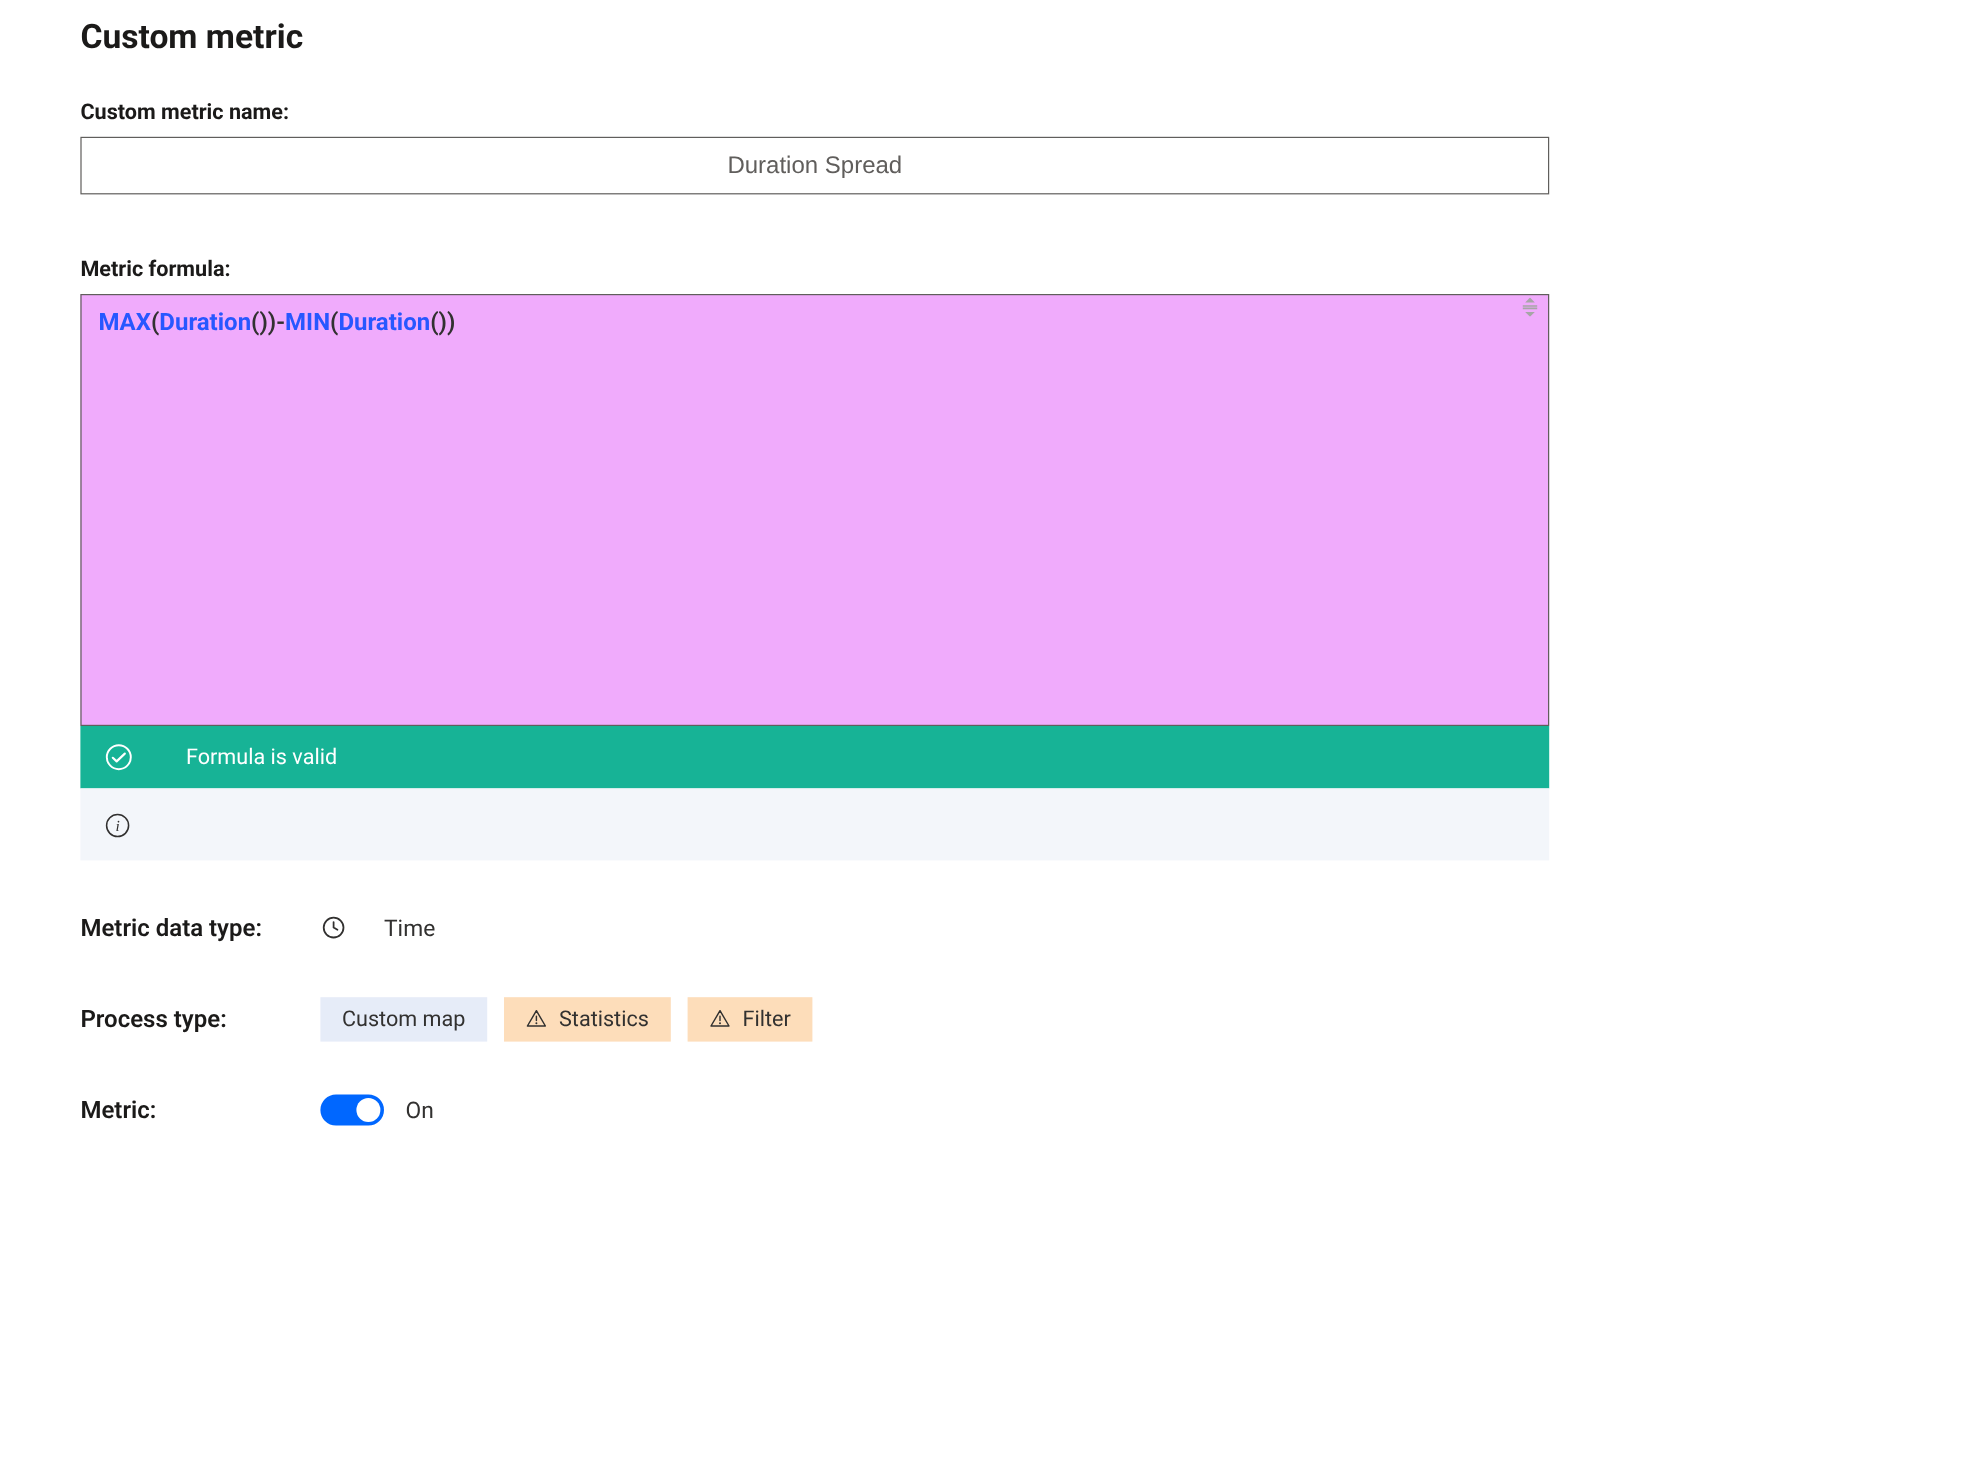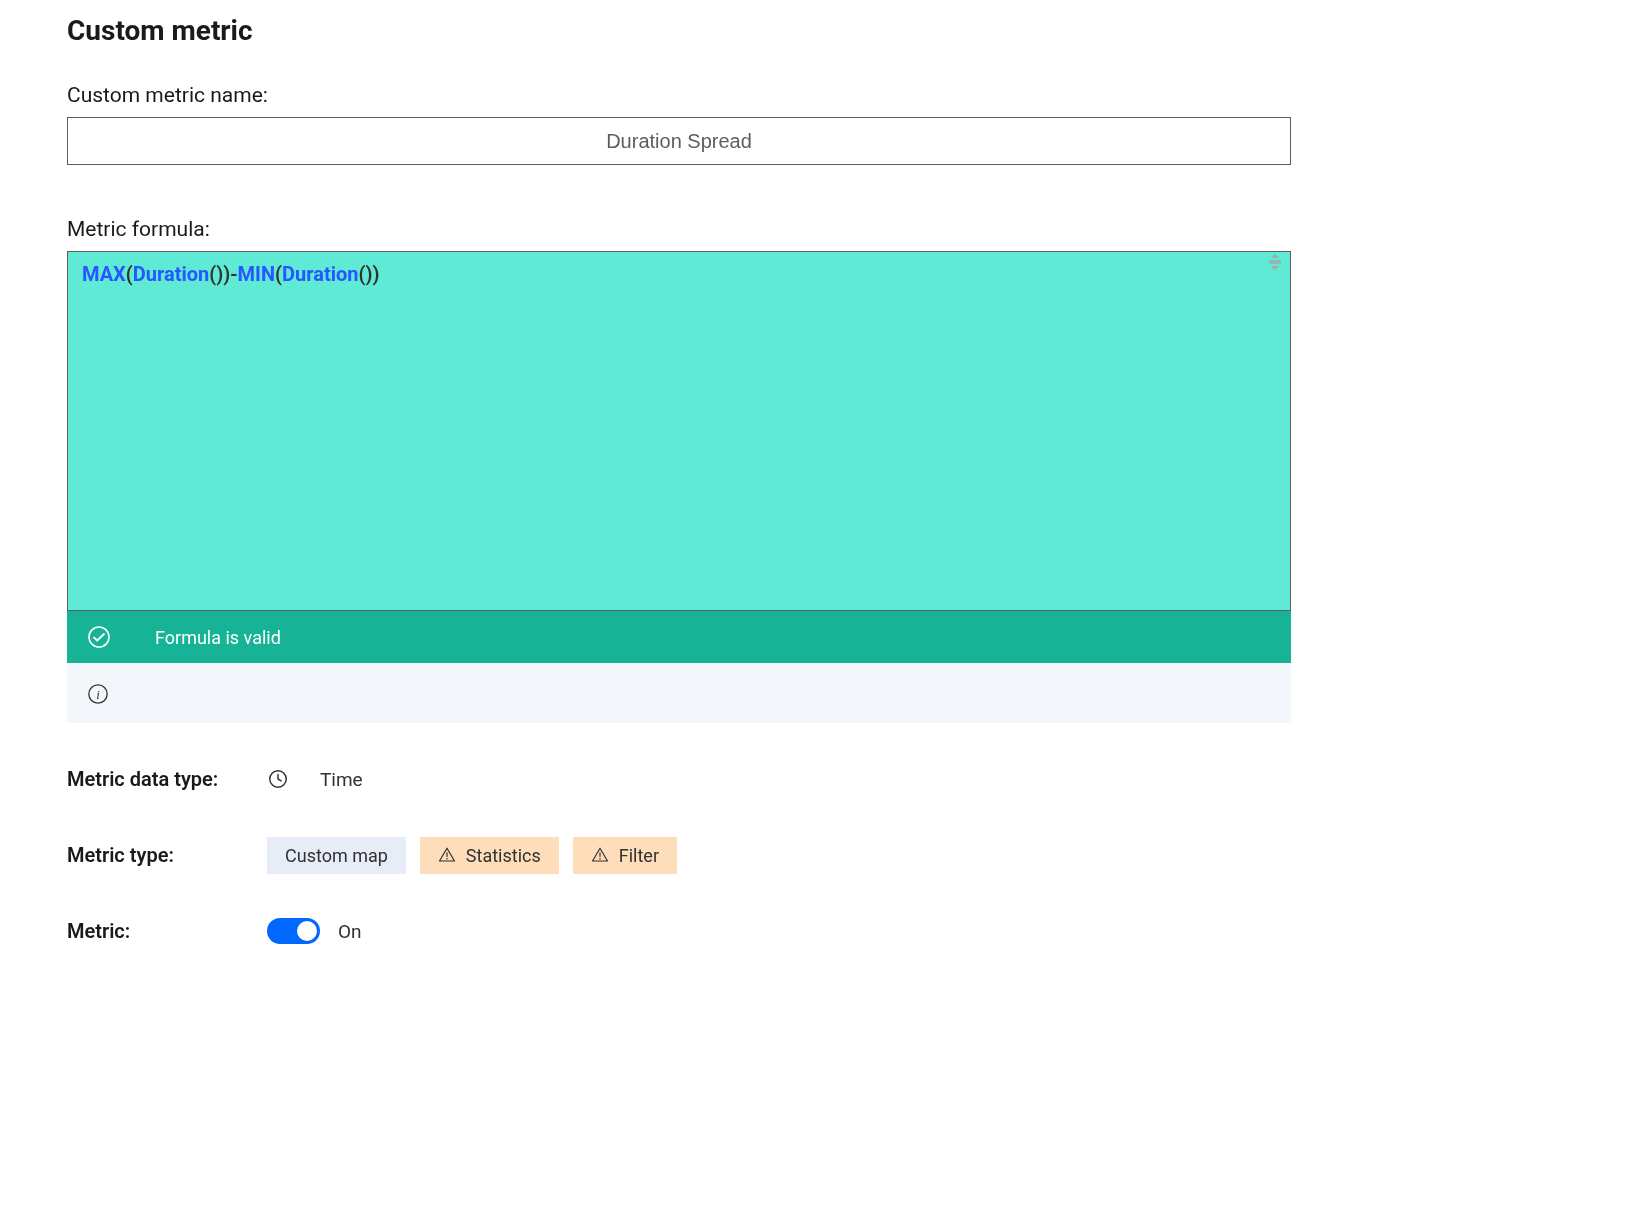--- a/index.html
+++ b/index.html
@@ -14,43 +14,43 @@
     padding: 14px 20px 40px 36px;
     max-width: 1280px;
     margin-left: 31px;
   }
   .title {
     font-size: 28px;
     font-weight: 700;
     margin: 0 0 36px 0;
   }
   .field-label {
-    font-size: 21px;
-    font-weight: 400;
+    font-size: 18px;
+    font-weight: 700;
     margin: 0 0 10px 0;
     display: block;
   }
   .text-input {
     width: 100%;
     height: 48px;
     border: 1px solid #605e5c;
     padding: 0 14px;
     font-size: 20px;
     color: #605e5c;
     outline: none;
     background: #fff;
     text-align: center;
   }
   .gap-lg { height: 52px; }
 
   .formula-box {
     width: 100%;
     height: 360px;
     border: 1px solid #605e5c;
-    background: #5eead4;
+    background: #f0abfc;
     position: relative;
     padding: 10px 14px;
     font-size: 20px;
     overflow: auto;
   }
   .formula-box .resize-handle {
     position: absolute; top: 2px; right: 2px;
     color: #a6a6a6;
     font-size: 14px;
     line-height: 1;
@@ -197,21 +197,21 @@
           <circle cx="12" cy="12" r="9" stroke="#323130" stroke-width="1.6"></circle>
           <path d="M12 7 V12 L15.5 14" stroke="#323130" stroke-width="1.6" fill="none" stroke-linecap="round"></path>
         </svg>
       </span>
       <span>Time</span>
     </div>
   </div>
 
   
   <div class="row">
-    <div class="row-label">Metric type:</div>
+    <div class="row-label">Process type:</div>
     <div class="row-content">
       <div class="chips" id="chips">
           <span class="chip chip-blue">
             <span>Custom map</span>
           </span>
           <span class="chip chip-orange">
             <span>
               <svg class="icon-svg" width="18" height="18" viewBox="0 0 24 24" fill="none">
                 <path d="M12 3 L22 20 L2 20 Z" stroke="#323130" stroke-width="1.6" fill="none" stroke-linejoin="round"></path>
                 <line x1="12" y1="9" x2="12" y2="14" stroke="#323130" stroke-width="1.6" stroke-linecap="round"></line>

